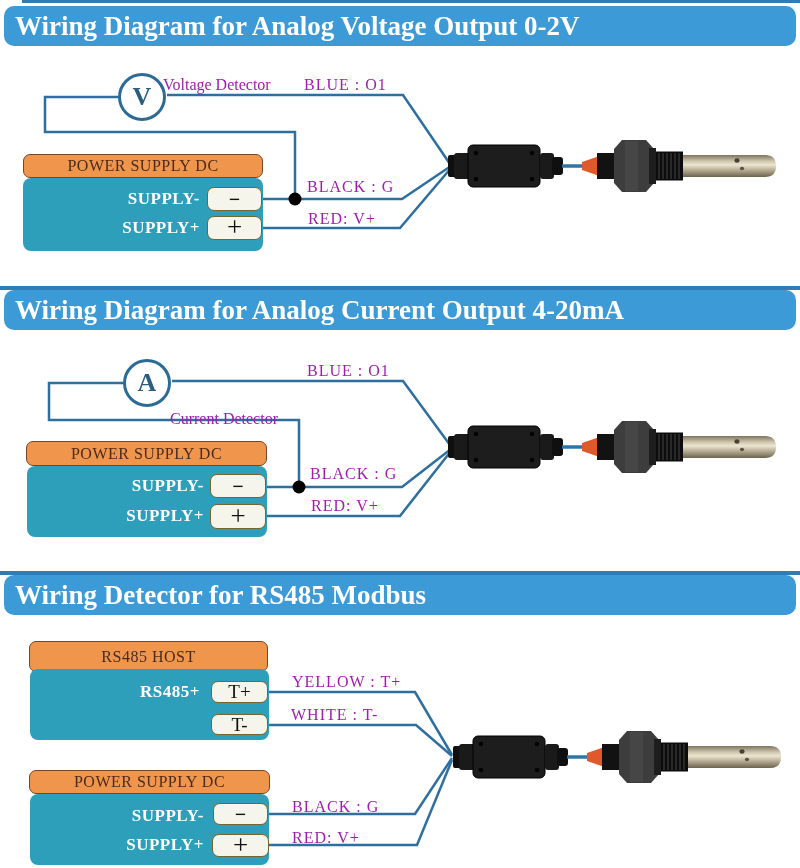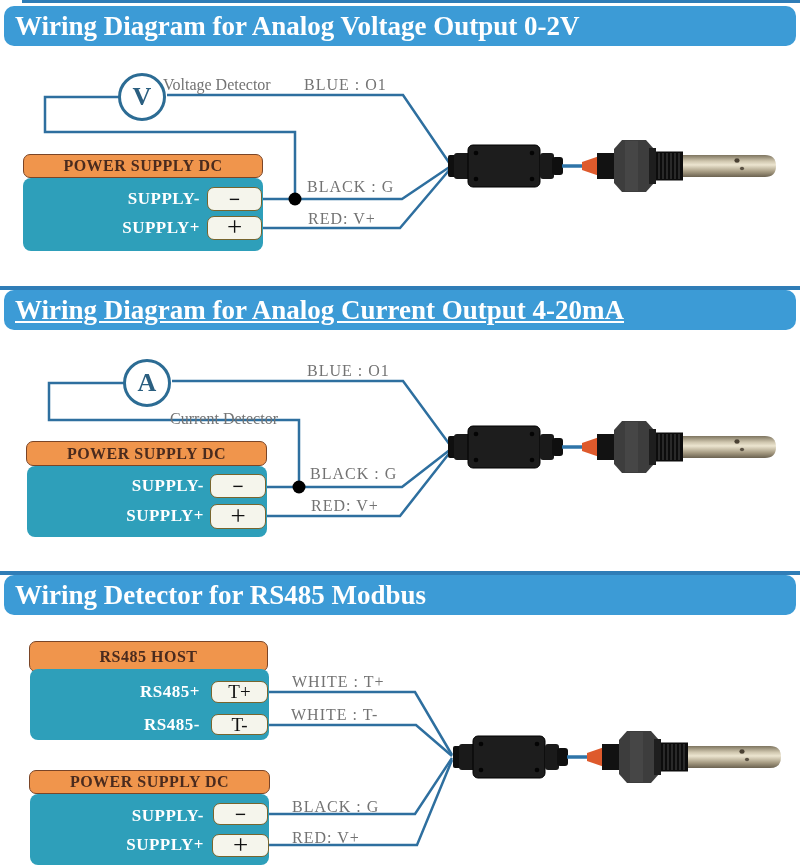--- a/index.html
+++ b/index.html
@@ -9,39 +9,39 @@
   
   .edge-strip{position:absolute;background:#2F7DB7;}
 
   
   .banner{position:absolute;background:#3C9BD6;border-radius:10px;color:#ffffff;
           font-weight:bold;font-size:27px;line-height:40px;padding-left:11px;
           letter-spacing:0px;white-space:nowrap;}
 
   
   .obox{position:absolute;background:#F0954C;border:1px solid #7A4527;border-radius:7px;
-        box-sizing:border-box;color:#4A2B1E;font-size:16px;font-weight:bold;letter-spacing:0.5px;
+        box-sizing:border-box;color:#4A2B1E;font-size:16px;font-weight:normal;letter-spacing:0.5px;
         display:flex;align-items:center;justify-content:center;}
 
   
   .tbox{position:absolute;background:#2E9FBA;border-radius:8px;}
 
   
   .slabel{position:absolute;color:#ffffff;font-size:17px;font-weight:bold;letter-spacing:0.5px;
           width:160px;text-align:right;line-height:20px;}
 
   
   .term{position:absolute;background:#F5F5EC;border:1.5px solid #77652E;border-radius:7px;
         box-sizing:border-box;display:flex;align-items:center;justify-content:center;color:#111111;}
   .sym-minus{font-size:20px;font-weight:bold;line-height:0;}
   .sym-plus{font-size:27px;font-weight:normal;line-height:0;margin-top:-2px;}
   .sym-t{font-size:19px;line-height:0;}
 
   
-  .wlabel{position:absolute;color:#737373;font-size:16px;letter-spacing:1px;line-height:16px;white-space:nowrap;}
+  .wlabel{position:absolute;color:#a21caf;font-size:16px;letter-spacing:1px;line-height:16px;white-space:nowrap;}
 
   
   .circle{position:absolute;width:48px;height:48px;border-radius:50%;background:#ffffff;
           border:3.5px solid #2C6C94;box-sizing:border-box;display:flex;align-items:center;justify-content:center;
           color:#2B5F80;font-size:26px;font-weight:bold;z-index:3;}
 
   .wires{position:absolute;left:0;top:0;z-index:1;}
   .overlay{position:absolute;z-index:2;}
 </style>
 </head>
@@ -146,21 +146,21 @@
     <span class="sym-minus">−</span>
   </div>
   <div class="slabel overlay" style="left:40px;top:218px;">SUPPLY+</div>
   <div class="term overlay" style="left:207px;top:216px;width:55px;height:24px;">
     <span class="sym-plus">+</span>
   </div>
   <div class="wlabel overlay" style="left:307px;top:179px;">BLACK : G</div>
   <div class="wlabel overlay" style="left:308px;top:211px;">RED: V+</div>
 
   <div class="edge-strip" style="left:0;top:286px;width:800px;height:4px;"></div>
-  <div class="banner overlay" style="left:4px;top:290px;width:781px;height:40px;text-decoration:underline;">
+  <div class="banner overlay" style="left:4px;top:290px;width:781px;height:40px;">
     <span>Wiring Diagram for Analog Current Output 4-20mA</span>
   </div>
 
   <div class="circle" style="left:123px;top:359px;">
     <span>A</span>
   </div>
   <div class="wlabel overlay" style="left:170px;top:363px;letter-spacing:0;margin-top:48px;">Current Detector</div>
   <div class="wlabel overlay" style="left:307px;top:363px;">BLUE : O1</div>
 
   <div class="obox overlay" style="left:26px;top:441px;width:241px;height:25px;">
@@ -184,25 +184,24 @@
   </div>
 
   <div class="obox overlay" style="left:29px;top:641px;width:239px;height:31px;">
     <span>RS485 HOST</span>
   </div>
   <div class="tbox overlay" style="left:30px;top:669px;width:239px;height:71px;"></div>
   <div class="slabel overlay" style="left:40px;top:682px;">RS485+</div>
   <div class="term overlay" style="left:211px;top:681px;width:57px;height:22px;">
     <span class="sym-t">T+</span>
   </div>
-  <div class="slabel overlay" style="left:40px;top:715px;">RS485-</div>
   <div class="term overlay" style="left:211px;top:714px;width:57px;height:21px;">
     <span class="sym-t">T-</span>
   </div>
-  <div class="wlabel overlay" style="left:292px;top:674px;">WHITE : T+</div>
+  <div class="wlabel overlay" style="left:292px;top:674px;">YELLOW : T+</div>
   <div class="wlabel overlay" style="left:291px;top:707px;">WHITE : T-</div>
 
   <div class="obox overlay" style="left:29px;top:770px;width:241px;height:24px;">
     <span>POWER SUPPLY DC</span>
   </div>
   <div class="tbox overlay" style="left:30px;top:794px;width:239px;height:71px;"></div>
   <div class="slabel overlay" style="left:44px;top:806px;">SUPPLY-</div>
   <div class="term overlay" style="left:213px;top:803px;width:55px;height:22px;">
     <span class="sym-minus">−</span>
   </div>

